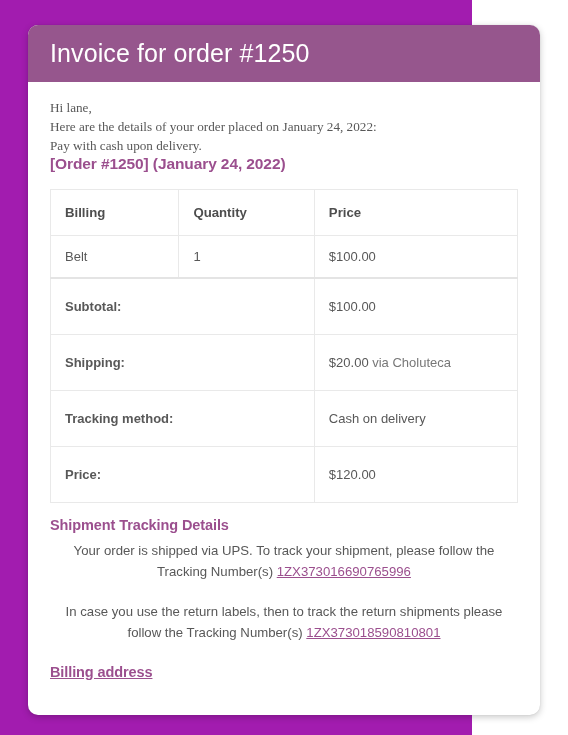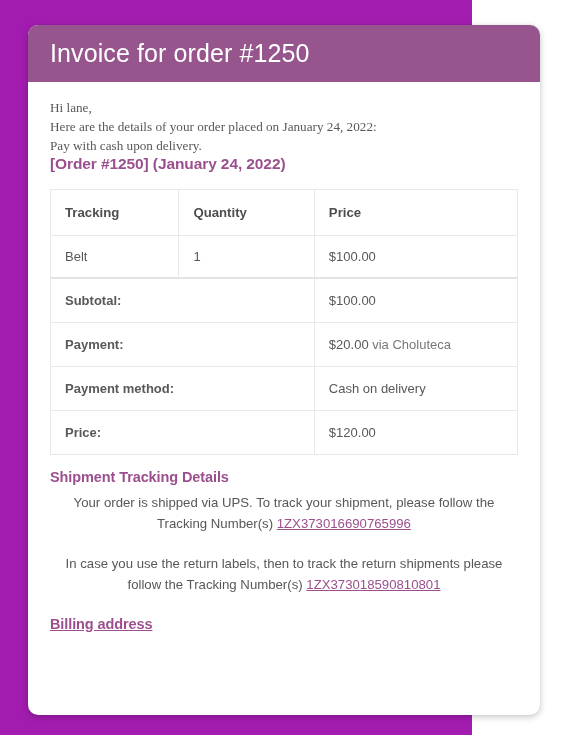--- a/index.html
+++ b/index.html
@@ -81,21 +81,21 @@
     width: 100%;
     border-collapse: collapse;
     border: 1px solid #e2e2e2;
     table-layout: fixed;
     margin-bottom: 14px;
   }
 
   table.invoice-table th,
   table.invoice-table td {
     border: 1px solid #e9e9e9;
-    padding: 14px 14px;
+    padding: 20px 14px;
     text-align: left;
     font-size: 13px;
     color: #585858;
     vertical-align: middle;
     box-sizing: border-box;
   }
 
   table.invoice-table th {
     font-weight: bold;
     color: #4e4e4e;
@@ -175,44 +175,44 @@
       <h3 class="order-heading">[Order #1250] (January 24, 2022)</h3>
 
       <table class="invoice-table">
         <colgroup>
           <col class="col-product">
           <col class="col-qty">
           <col class="col-price">
         </colgroup>
         <thead>
           <tr>
-            <th>Tracking</th>
+            <th>Billing</th>
             <th>Quantity</th>
             <th>Price</th>
           </tr>
         </thead>
         <tbody>
           <tr class="row-item">
             <td>Belt</td>
             <td>1</td>
             <td>$100.00</td>
           </tr>
 
           <tr class="summary-first">
             <td class="summary-label" colspan="2">Subtotal:</td>
             <td class="summary-value">$100.00</td>
           </tr>
 
           <tr>
-            <td class="summary-label" colspan="2">Payment:</td>
+            <td class="summary-label" colspan="2">Shipping:</td>
             <td class="summary-value"><span>$20.00</span> <span class="via-note">via Choluteca</span></td>
           </tr>
 
           <tr>
-            <td class="summary-label" colspan="2">Payment method:</td>
+            <td class="summary-label" colspan="2">Tracking method:</td>
             <td class="summary-value">Cash on delivery</td>
           </tr>
 
           <tr>
             <td class="summary-label" colspan="2">Price:</td>
             <td class="summary-value">$120.00</td>
           </tr>
         </tbody>
       </table>
 

